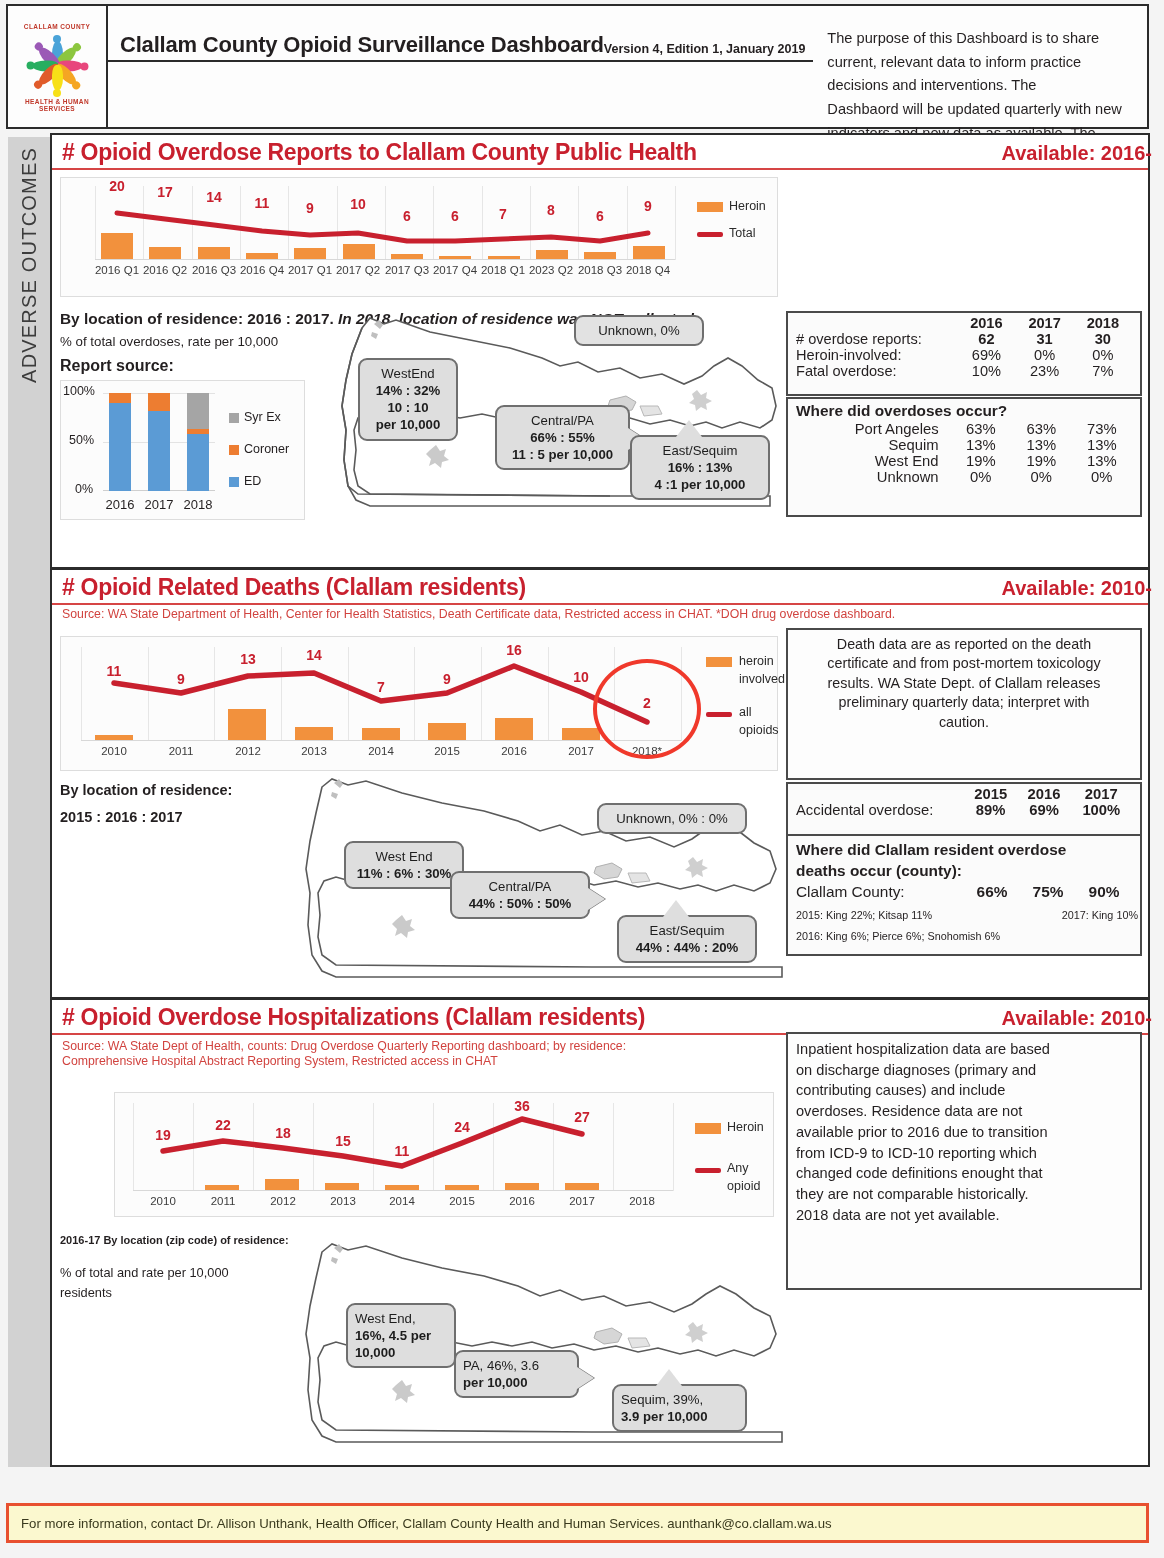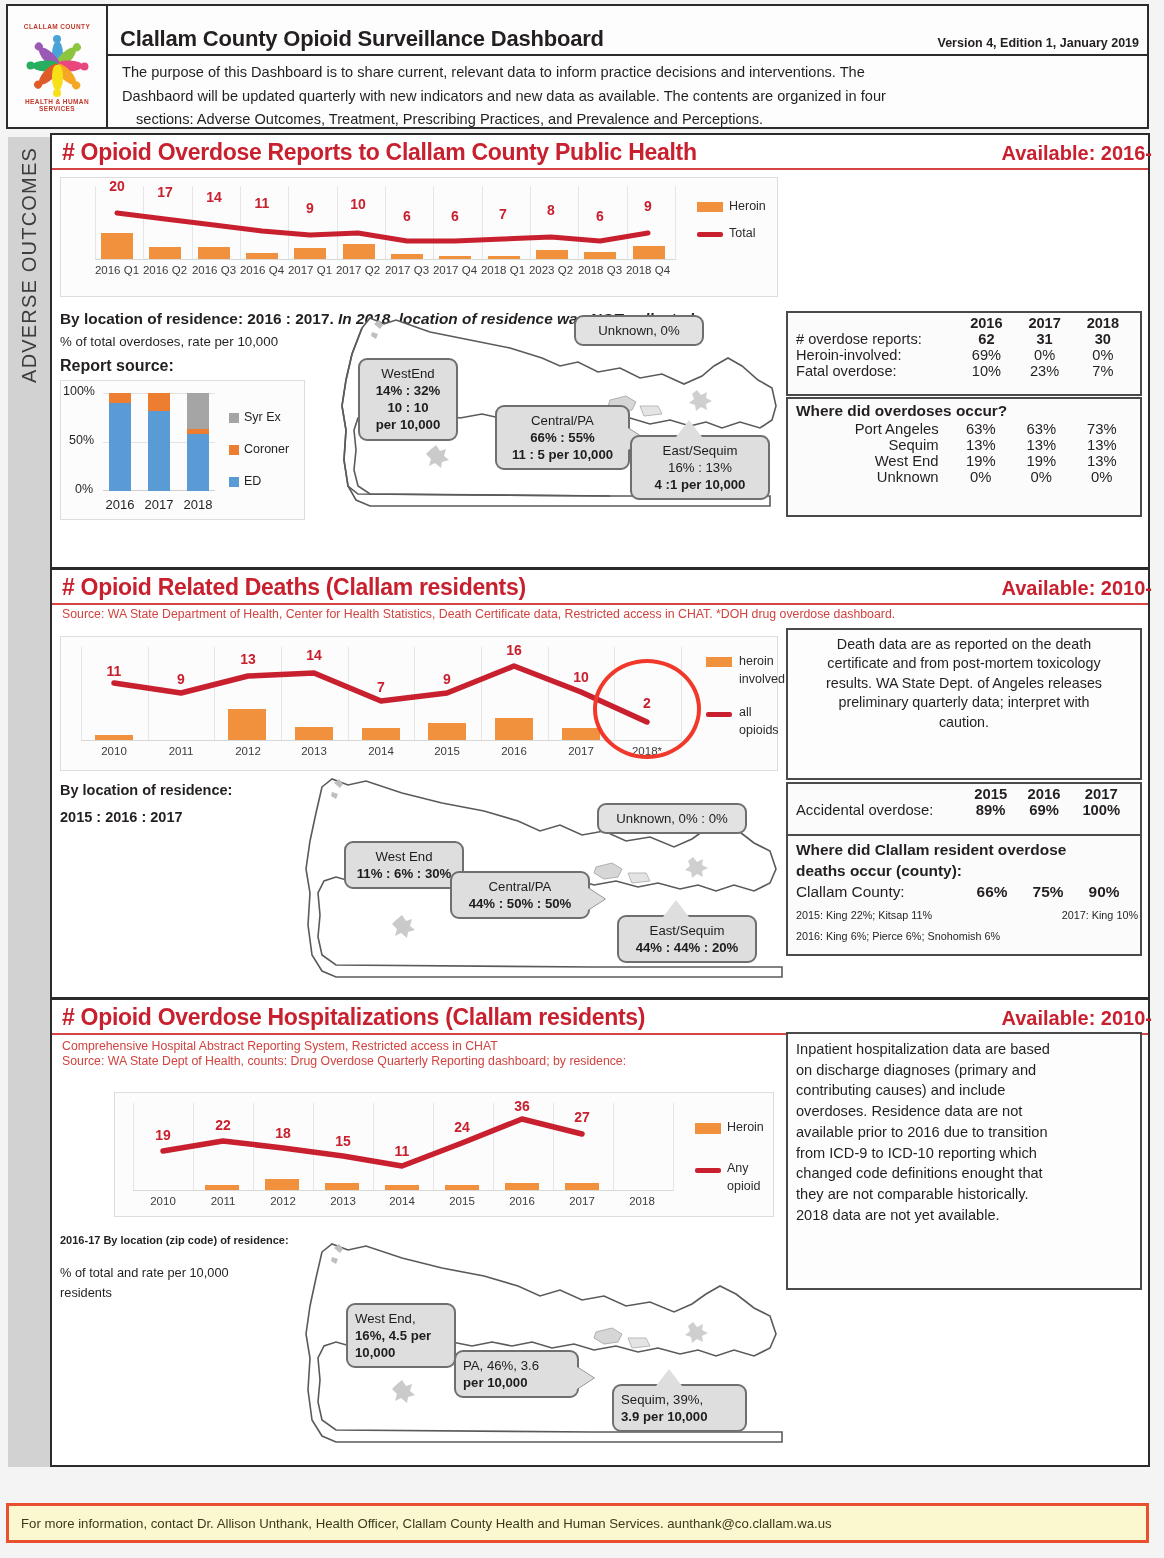--- a/index.html
+++ b/index.html
@@ -36,21 +36,21 @@
     position: absolute; left: 50%; top: 50%; width: 11px; height: 26px;
     margin-left: -5.5px; margin-top: -25px;
     border-radius: 50% 50% 40% 40%;
     transform-origin: 50% 96%;
   }
   .petal::before {
     content: ""; position: absolute; left: 50%; top: -6px;
     width: 8px; height: 8px; margin-left: -4px; border-radius: 50%;
     background: inherit;
   }
-  .header-right { flex: 1; display: flex; flex-direction: column; margin-top: 16px; }
+  .header-right { flex: 1; display: flex; flex-direction: row; margin-top: 16px; }
   .title-row {
     display: flex; align-items: flex-end; justify-content: space-between;
     padding: 4px 8px 2px 12px; border-bottom: 2px solid #2b2b2b;
     height: 40px;
   }
   .dash-title { font-size: 22px; font-weight: bold; letter-spacing: -.2px; }
   .version { font-size: 12.5px; font-weight: bold; padding-bottom: 2px; }
   .purpose {
     flex: 1; padding: 5px 14px 4px 14px; font-size: 14.6px;
     line-height: 1.62; text-align: left;
@@ -345,21 +345,21 @@
       </div>
 
       <div class="callout tail-r" style="left:185px;top:95px;width:135px">
         <div>Central/PA</div>
         <div style="font-weight:bold">66% : 55%</div>
         <div style="font-weight:bold">11 : 5 per 10,000</div>
       </div>
 
       <div class="callout tail-u" style="left:320px;top:125px;width:140px">
         <div>East/Sequim</div>
-        <div style="font-weight:normal">16% : 13%</div>
+        <div style="font-weight:bold">16% : 13%</div>
         <div style="font-weight:bold">4 :1 per 10,000</div>
       </div>
     </div>
 
     <div class="boxed" style="left:734px;top:176px;width:356px;height:85px;padding:2px 8px">
       <table style="width:100%;border-collapse:collapse;font-size:14.6px">
         <tbody>
             <tr>
           <td style="width:48%"></td>
           <td class="st-year">2016</td>
@@ -480,21 +480,21 @@
       <span class="legend-item" style="left:678px;top:17px">heroin</span>
       <span class="legend-item" style="left:678px;top:35px">involved</span>
       <div class="lg-line" style="left:645px;top:75px;width:26px;height:5px"></div>
       <span class="legend-item" style="left:678px;top:68px">all</span>
       <span class="legend-item" style="left:678px;top:86px">opioids</span>
     </div>
 
     <div class="infobox" style="left:734px;top:58px;width:356px;height:152px">
       <div>Death data are as reported on the death</div>
       <div>certificate and from post-mortem toxicology</div>
-      <div>results. WA State Dept. of Angeles releases</div>
+      <div>results. WA State Dept. of Clallam releases</div>
       <div>preliminary quarterly data; interpret with</div>
       <div>caution.</div>
     </div>
 
     <div class="map-label" style="left:8px;top:212px">By location of residence:</div>
     <div class="map-label" style="left:8px;top:239px">2015 : 2016 : 2017</div>
 
     <div class="mapwrap" style="left:240px;top:205px;width:500px;height:215px">
       <svg width="500" height="215" viewBox="0 0 500 215">
         <path d="M30,12 L40,4 L56,10 L74,6 L110,18 L150,28 L192,36 L226,46 L248,56 L268,50 L290,60
@@ -570,22 +570,22 @@
       <div class="tiny" style="margin-top:5px">2016: King 6%; Pierce 6%; Snohomish 6%</div>
     </div>
   </div>
 
   <div class="section" style="height:466px">
     <div class="sec-head">
       <div class="sec-title"># Opioid Overdose Hospitalizations (Clallam residents)</div>
       <div class="sec-avail">Available: 2010-</div>
     </div>
     <div class="sec-source" style="padding-top:4px">
+      <div>Source: WA State Dept of Health, counts: Drug Overdose Quarterly Reporting dashboard; by residence:</div>
       <div>Comprehensive Hospital Abstract Reporting System, Restricted access in CHAT</div>
-      <div>Source: WA State Dept of Health, counts: Drug Overdose Quarterly Reporting dashboard; by residence:</div>
     </div>
 
     <div class="chartbox" style="position:absolute;left:62px;top:92px;width:660px;height:125px">
       <div class="plot" style="position:absolute;left:18px;top:10px;width:540px;height:88px">
         <div class="gridline" style="left:0"></div>
           <div class="gridline" style="left:60px"></div>
         <div class="gridline" style="left:120px"></div>
           <div class="gridline" style="left:180px"></div>
         <div class="gridline" style="left:240px"></div>
           <div class="gridline" style="left:300px"></div>

